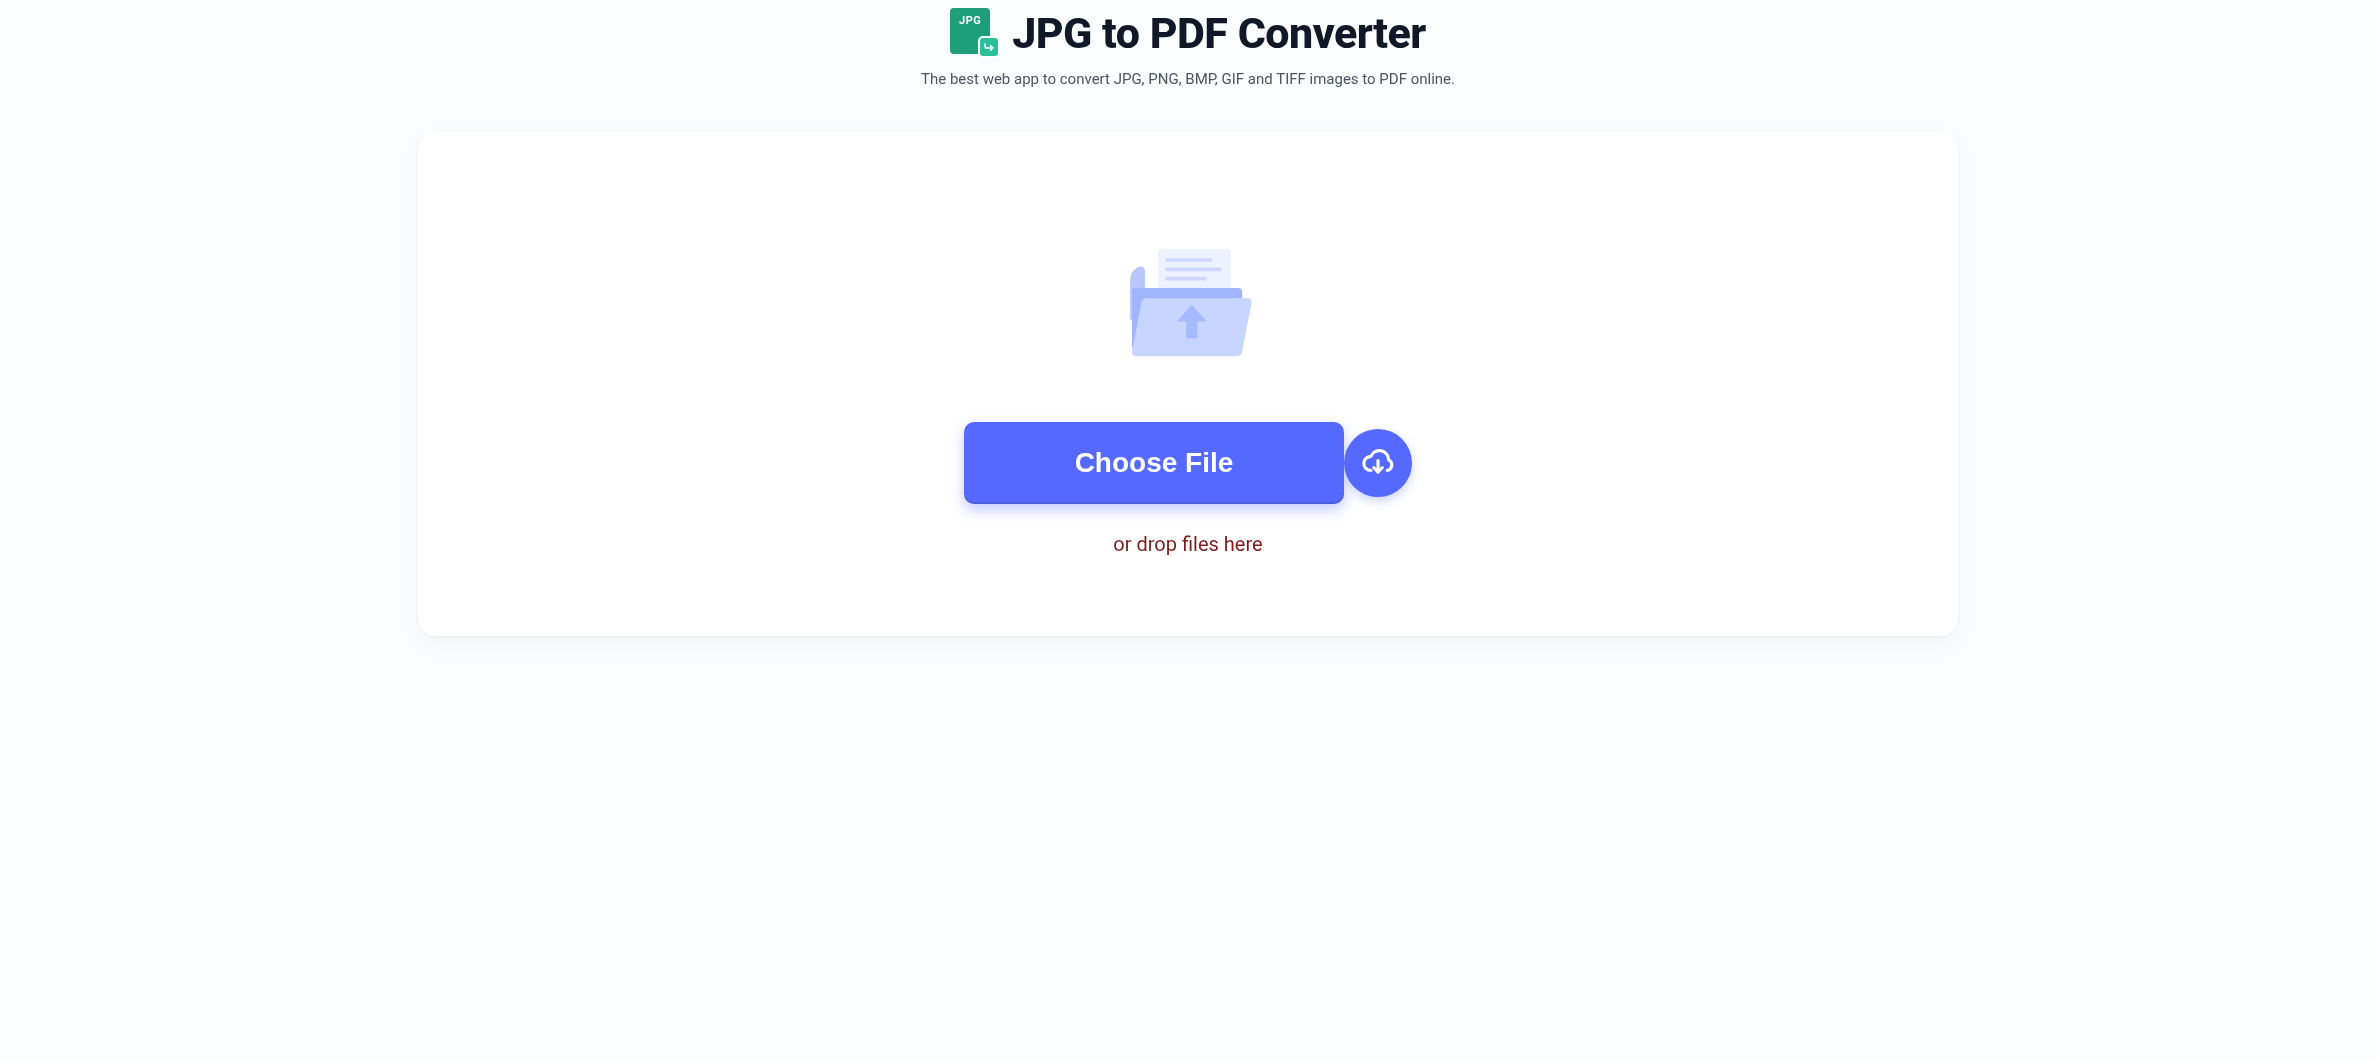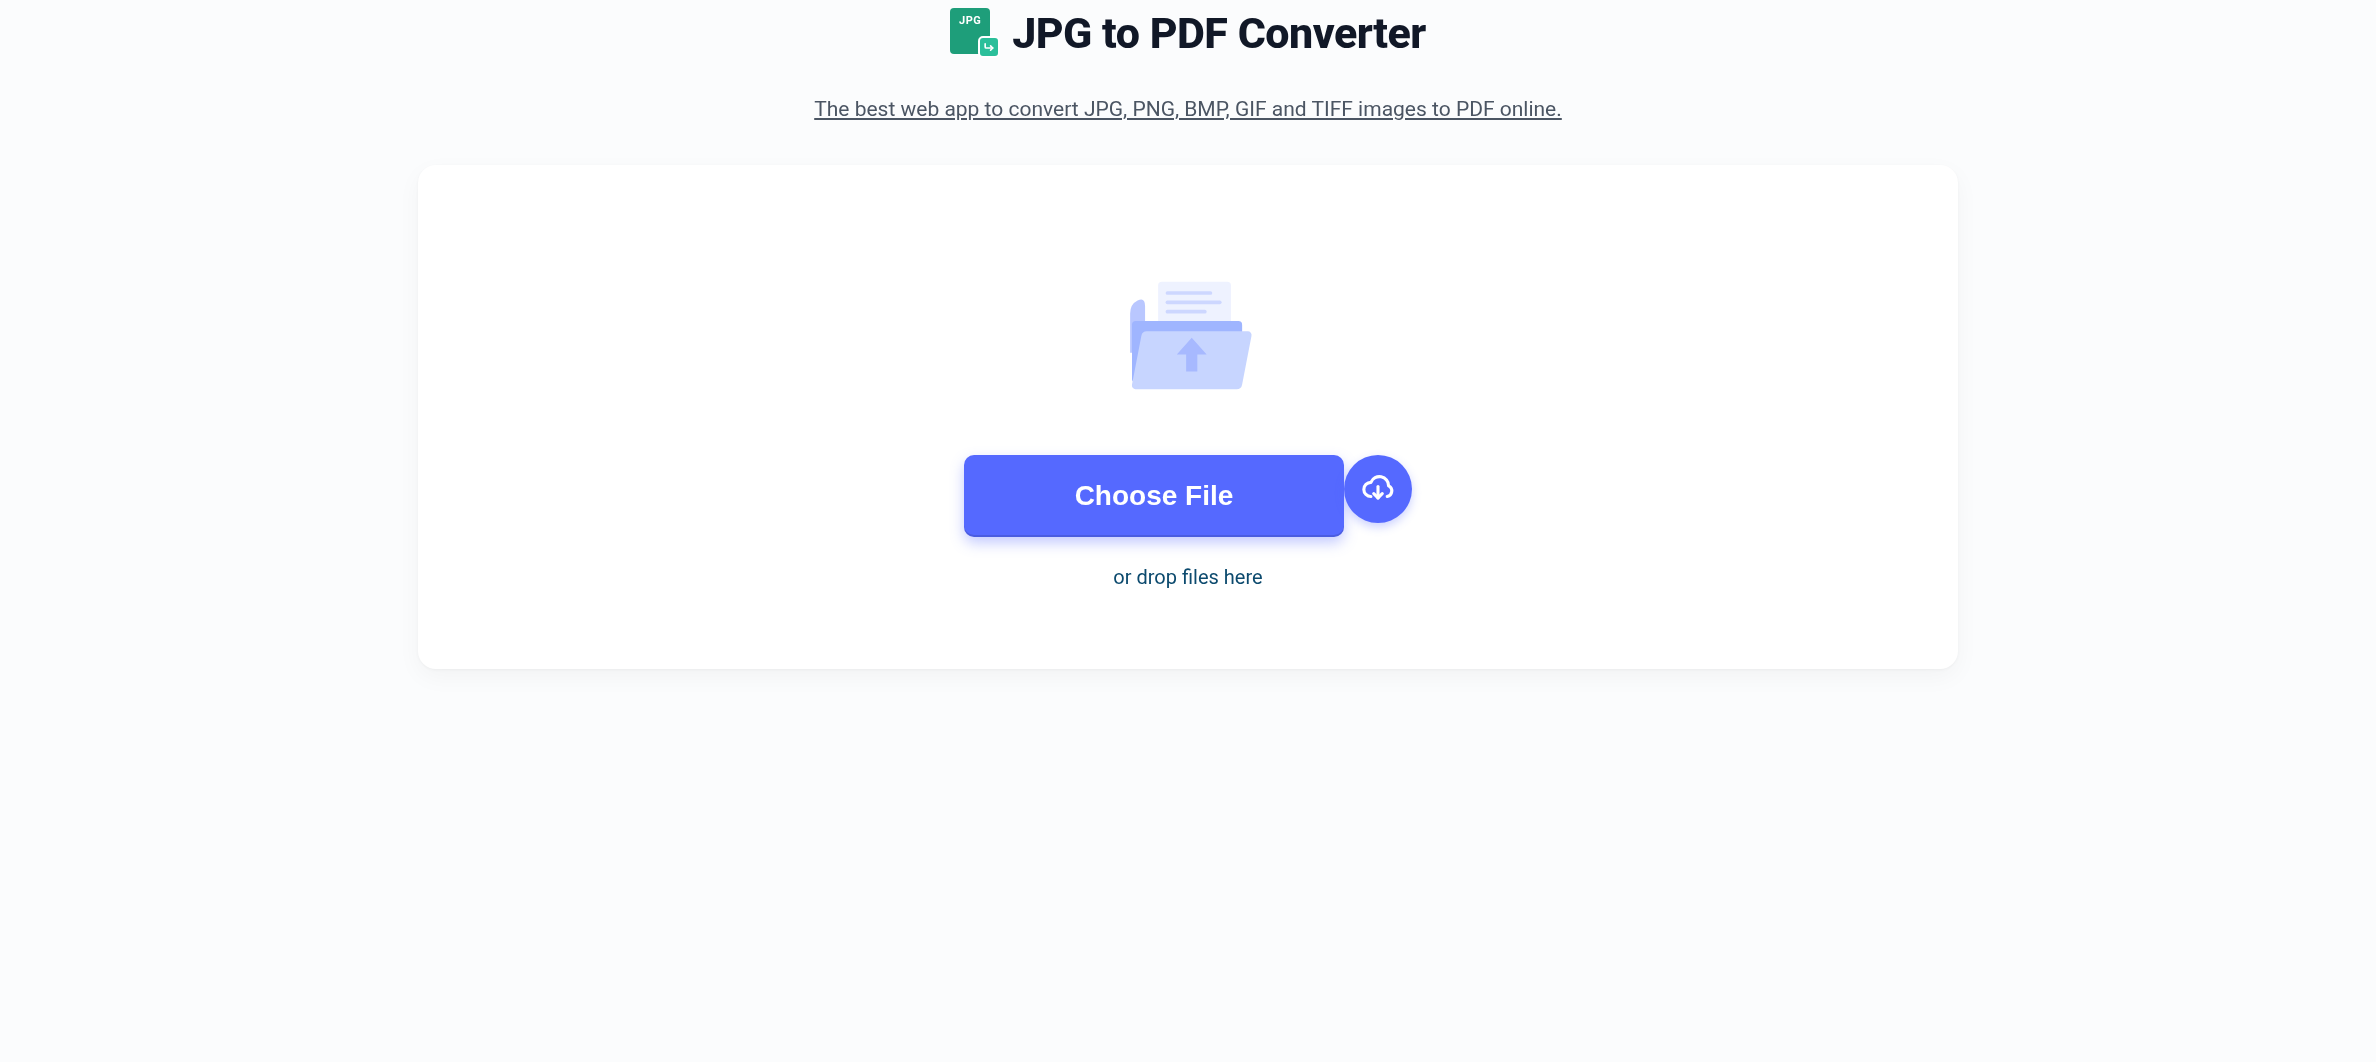--- a/index.html
+++ b/index.html
@@ -60,25 +60,24 @@
     justify-content: center;
   }
   .jpg-icon .corner svg { width: 13px; height: 13px; }
   .title {
     font-size: 43px;
     font-weight: 800;
     color: #111827;
     letter-spacing: -0.5px;
   }
   .subtitle {
-    margin-top: 39px;
-    font-size: 21px;
+    margin-top: 12px;
+    font-size: 15px;
     color: #4b5563;
     font-weight: 400;
-    text-decoration: underline;
   }
 
   .card {
     margin-top: 44px;
     width: calc(100% - 36px);
     max-width: 1540px;
     background: #ffffff;
     border-radius: 18px;
     box-shadow: 0 1px 3px rgba(0,0,0,0.04), 0 8px 24px rgba(0,0,0,0.04);
     padding: 100px 40px 80px;
@@ -89,20 +88,21 @@
 
   .upload-illustration {
     width: 150px;
     height: 140px;
     position: relative;
     margin-bottom: 50px;
   }
 
   .button-row {
     display: flex;
+    align-items: center;
   }
   .choose-btn {
     width: 380px;
     height: 82px;
     background: #5569ff;
     border: none;
     border-radius: 10px;
     color: #ffffff;
     font-size: 28px;
     font-weight: 700;
@@ -119,21 +119,21 @@
     display: flex;
     align-items: center;
     justify-content: center;
     box-shadow: 0 4px 10px rgba(85,105,255,0.3);
   }
   .cloud-btn svg { width: 34px; height: 34px; }
 
   .drop-hint {
     margin-top: 28px;
     font-size: 20px;
-    color: #0c4a6e;
+    color: #7f1d1d;
   }
 </style>
 </head>
 <body>
 
 <div class="page">
 
   <div class="header">
     <div class="title-row">
       <div class="jpg-icon">

